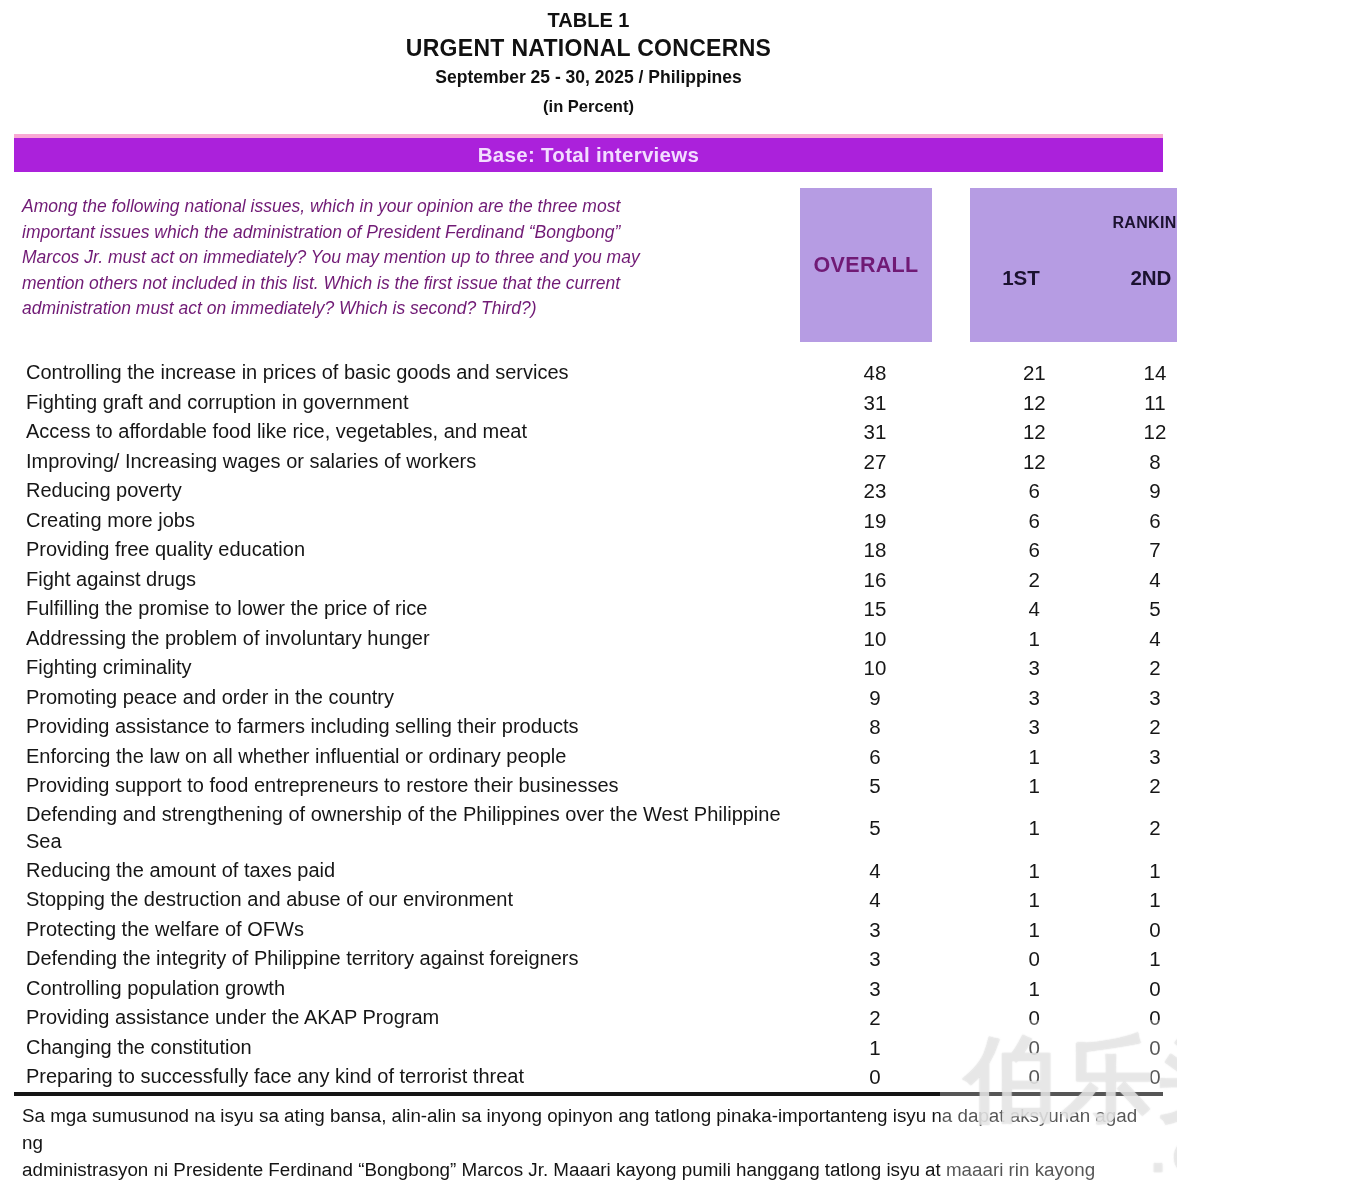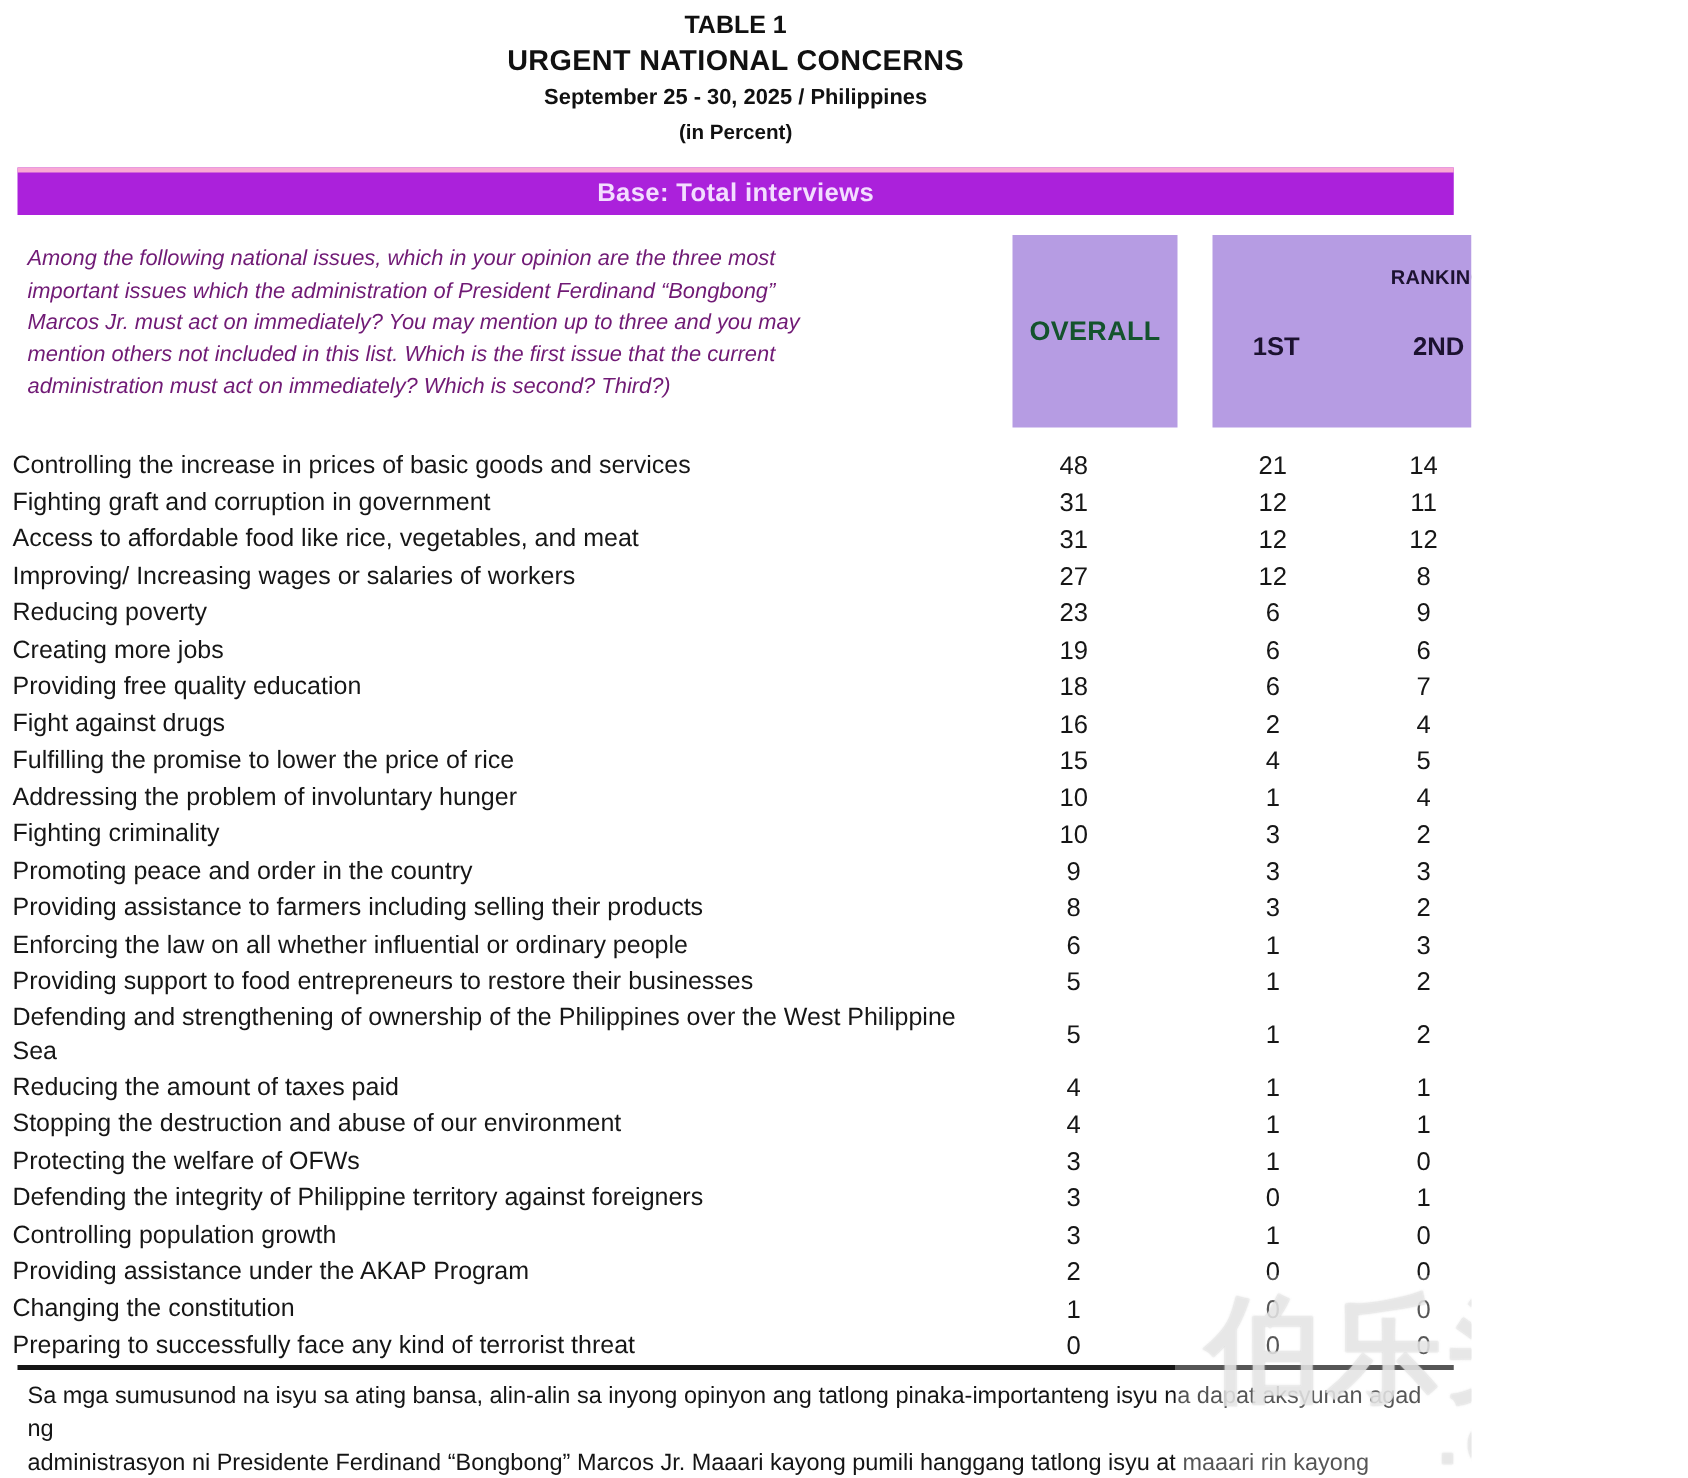--- a/index.html
+++ b/index.html
@@ -39,41 +39,41 @@
     padding:6px 62px 0 0;
     font-style:italic;
     font-size:17.5px;line-height:25.6px;
     color:#701a75;
   }
   .overall-box{
     grid-column:2;
     width:132px;height:154px;
     background:var(--hdrbox,#B69CE3);
     display:flex;align-items:center;justify-content:center;
-    font-size:21.5px;font-weight:bold;color:#14532d;letter-spacing:.3px;margin-left:10px;
+    font-size:21.5px;font-weight:bold;color:#701a75;letter-spacing:.3px;
   }
   .ranking-box{
     grid-column:4 / 7;
     background:var(--hdrbox,#B69CE3);
     height:154px;
   }
   .ranking-title{
     margin-top:26px;text-align:center;
     font-size:16px;font-weight:bold;color:#1c1230;letter-spacing:.3px;
   }
   .ranking-sub{
     margin-top:34px;
     display:grid;grid-template-columns:1fr 1fr 1fr;gap:28px;
   }
   .ranking-sub div{
     text-align:center;
     font-size:20.5px;font-weight:bold;color:#1c1230;
   }
   
-  .tbl{margin-top:16px;padding-left:10px;}
+  .tbl{margin-top:16px;padding-left:26px;}
   .trow{
     display:grid;
     grid-template-columns:778px 142px 28px 120.6px 120.6px 120.6px;
     height:29.5px;
     align-items:center;
   }
   .trow.tall{height:55px;}
   .tlabel{
     font-size:20px;color:#161616;white-space:nowrap;
     overflow:visible;line-height:29.5px;

